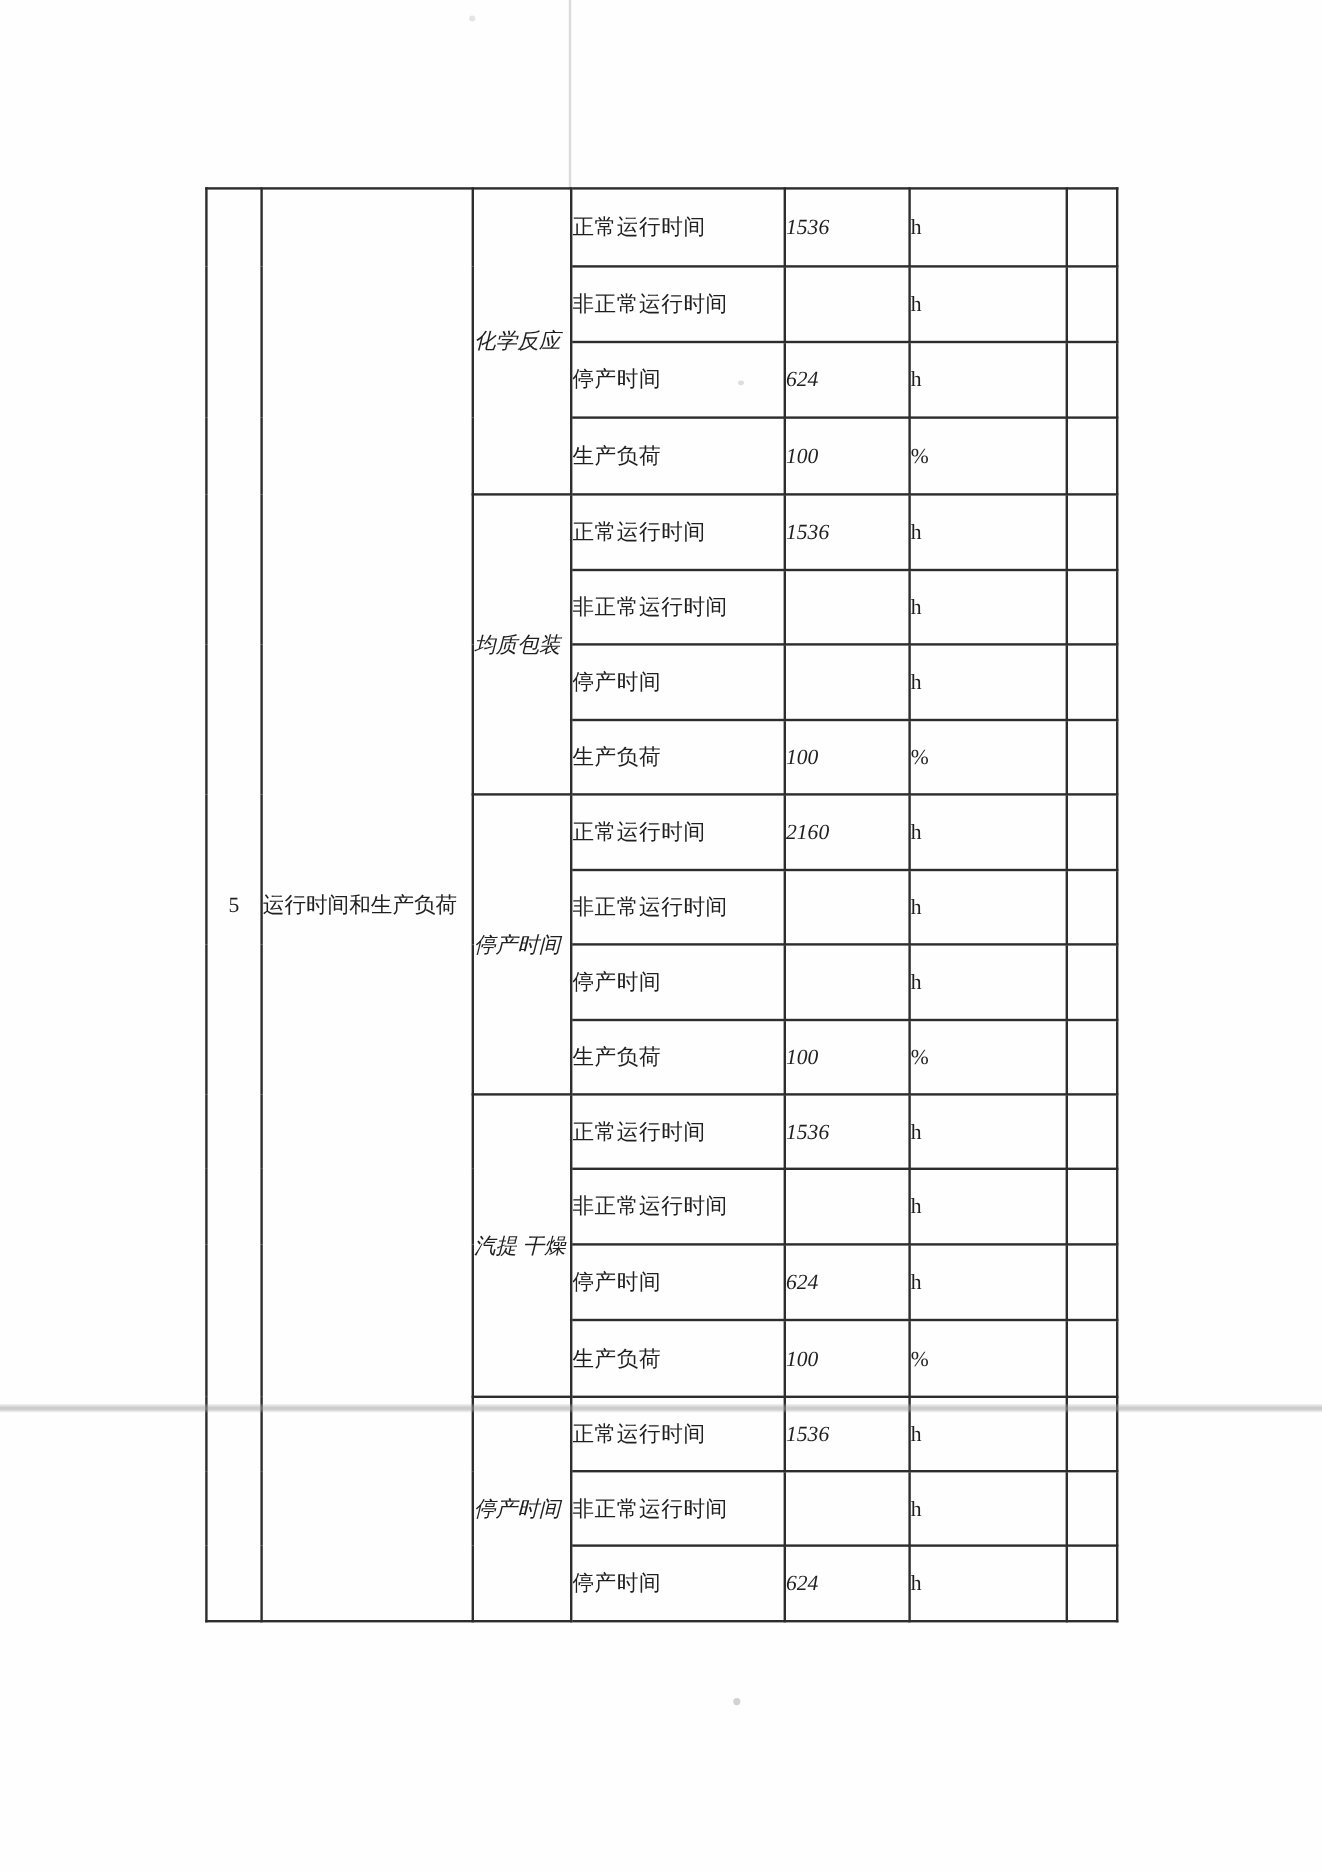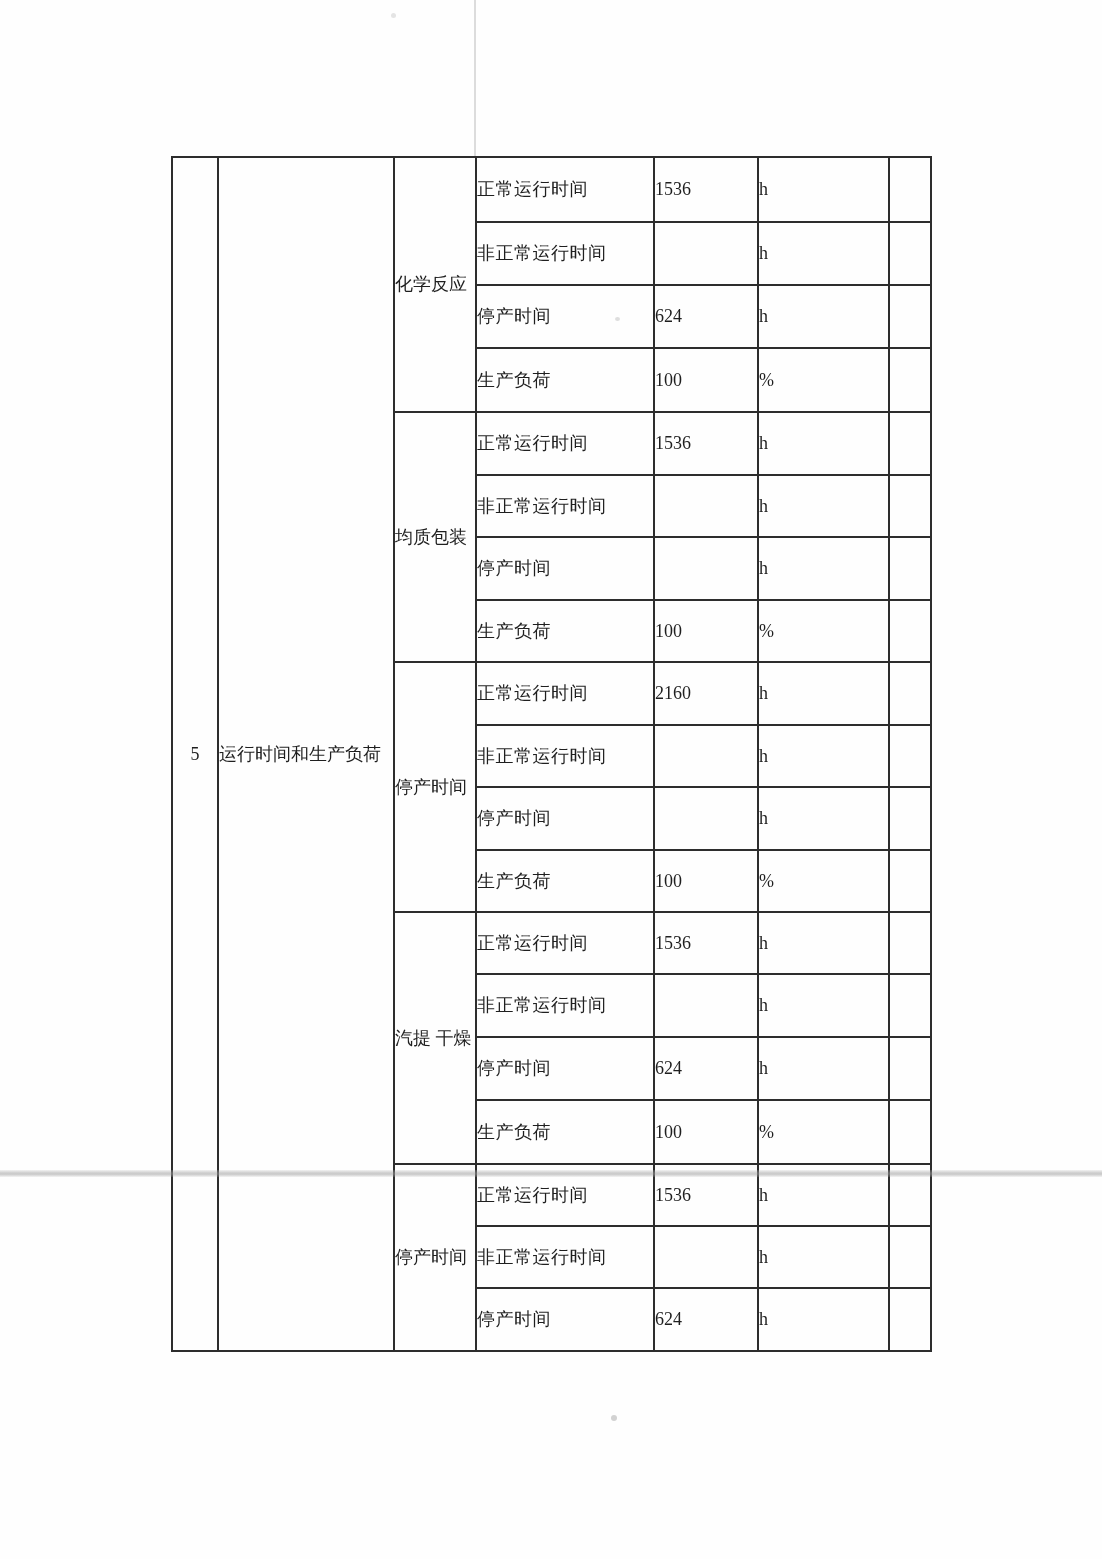--- a/index.html
+++ b/index.html
@@ -76,29 +76,31 @@
   td.c-cat {
     padding-left: 12px;
     padding-right: 14px;
     line-height: 1.65;
     margin-left: 28px;
   }
   td.c-proc {
     padding-left: 8px;
     padding-right: 5px;
     line-height: 1.75;
+    font-style: italic;
   }
   td.c-param {
     padding-left: 13px;
     letter-spacing: 0.5px;
     margin-top: 40px;
   }
   td.c-val {
     padding-left: 10px;
     font-size: 18px;
+    font-style: italic;
   }
   td.c-unit {
     padding-left: 9px;
     font-size: 17px;
   }
   tr.rh65 { height: 65px; }
   tr.rh64 { height: 64px; }
   tr.rh63 { height: 63px; }
   tr.rh62 { height: 62px; }
 </style>

